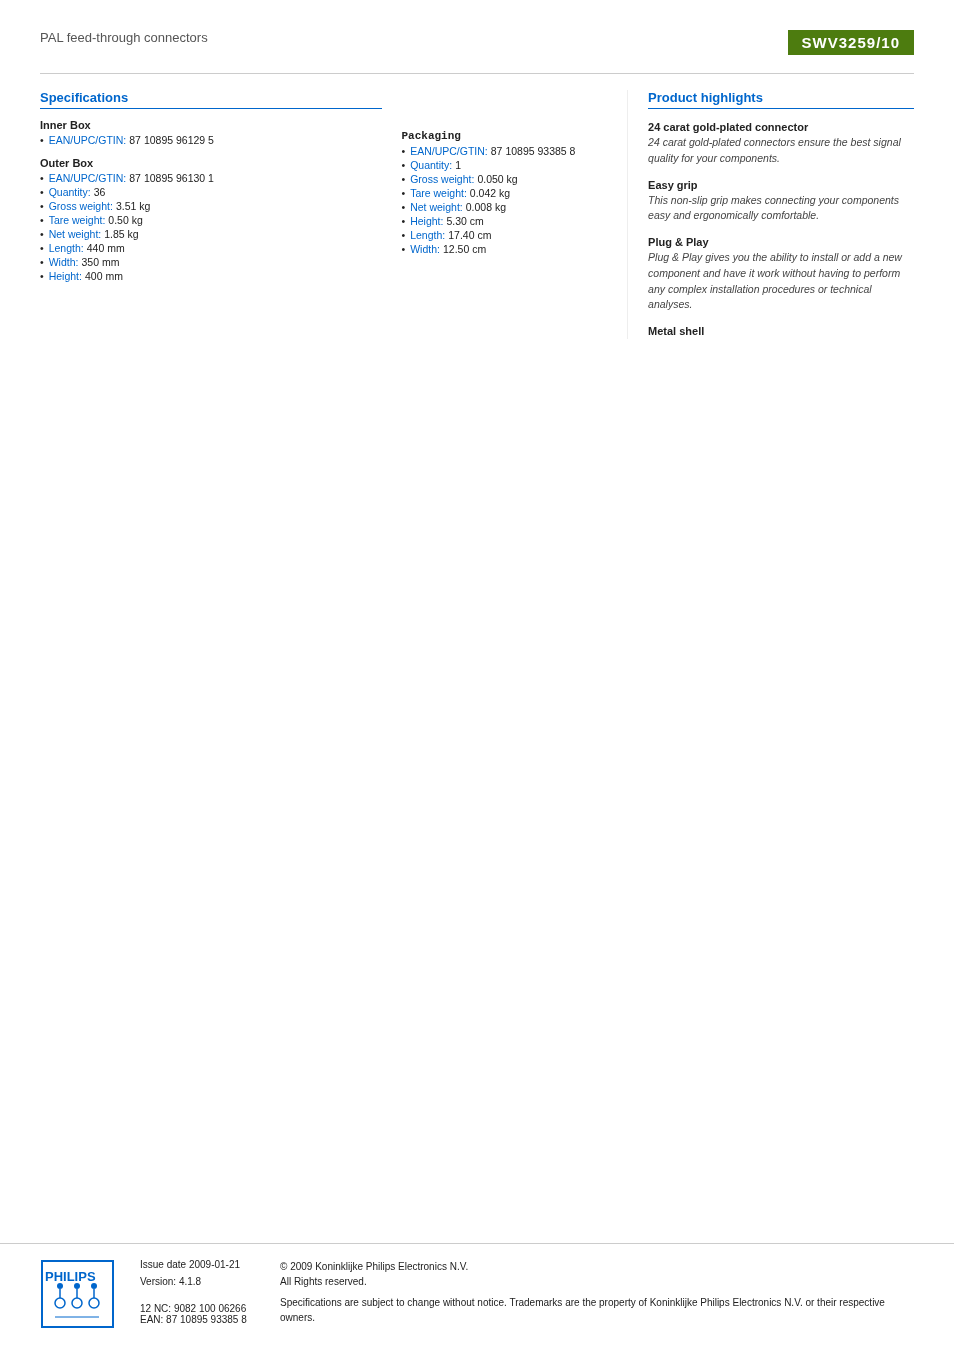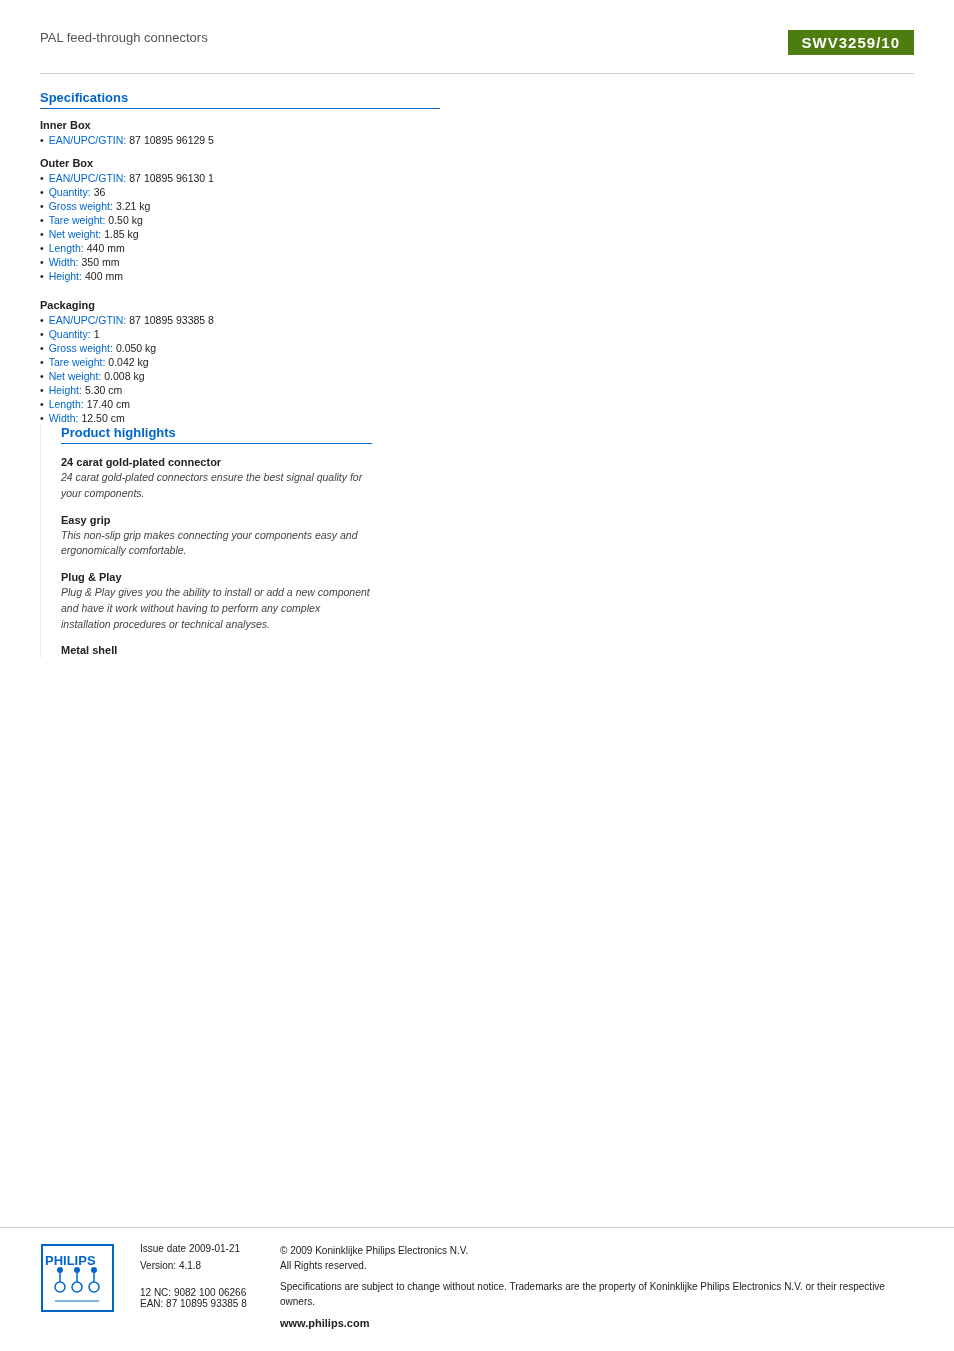--- a/index.html
+++ b/index.html
@@ -35,21 +35,20 @@
       color: #fff;
       font-size: 15px;
       font-weight: bold;
       padding: 4px 14px;
       letter-spacing: 1px;
     }
     
     .main-content {
       display: flex;
       gap: 0;
-      flex-direction: column;
     }
     .left-col {
       width: 48%;
       padding-right: 20px;
     }
     
     .section-title {
       font-size: 13px;
       font-weight: bold;
       color: #0066cc;
@@ -180,21 +179,21 @@
           <li>
             <span class="spec-label">EAN/UPC/GTIN:</span>
             <span class="spec-value">87 10895 96130 1</span>
           </li>
           <li>
             <span class="spec-label">Quantity:</span>
             <span class="spec-value">36</span>
           </li>
           <li>
             <span class="spec-label">Gross weight:</span>
-            <span class="spec-value">3.21 kg</span>
+            <span class="spec-value">3.51 kg</span>
           </li>
           <li>
             <span class="spec-label">Tare weight:</span>
             <span class="spec-value">0.50 kg</span>
           </li>
           <li>
             <span class="spec-label">Net weight:</span>
             <span class="spec-value">1.85 kg</span>
           </li>
           <li>
@@ -205,21 +204,21 @@
             <span class="spec-label">Width:</span>
             <span class="spec-value">350 mm</span>
           </li>
           <li>
             <span class="spec-label">Height:</span>
             <span class="spec-value">400 mm</span>
           </li>
         </ul>
       </div>
       <div style="width: 30%; padding-right: 10px;">
-        <div class="subsection-title" style="margin-top: 16px;">Packaging</div>
+        <div class="subsection-title" style="margin-top: 40px; font-family: Liberation Mono, monospace;">Packaging</div>
         <ul class="spec-list">
           <li>
             <span class="spec-label">EAN/UPC/GTIN:</span>
             <span class="spec-value">87 10895 93385 8</span>
           </li>
           <li>
             <span class="spec-label">Quantity:</span>
             <span class="spec-value">1</span>
           </li>
           <li>
@@ -291,18 +290,15 @@
         <div class="footer-meta-label">12 NC: 9082 100 06266</div>
         <div class="footer-meta-label">EAN: 87 10895 93385 8</div>
       </div>
     </div>
     <div class="footer-right">
       <div class="copyright">
         <span>© 2009 Koninklijke Philips Electronics N.V.</span><br>
         <span>All Rights reserved.</span>
       </div>
       <div>Specifications are subject to change without notice. Trademarks are the property of Koninklijke Philips Electronics N.V. or their respective owners.</div>
-      <div style="margin-top:6px;">
-        <span class="footer-website">www.philips.com</span>
-      </div>
     </div>
   </div>
 </div>
 
 </body></html>

